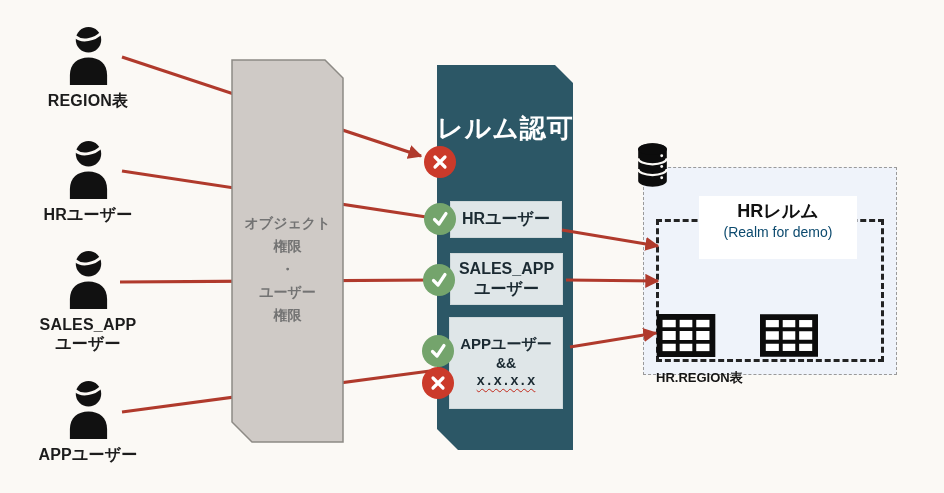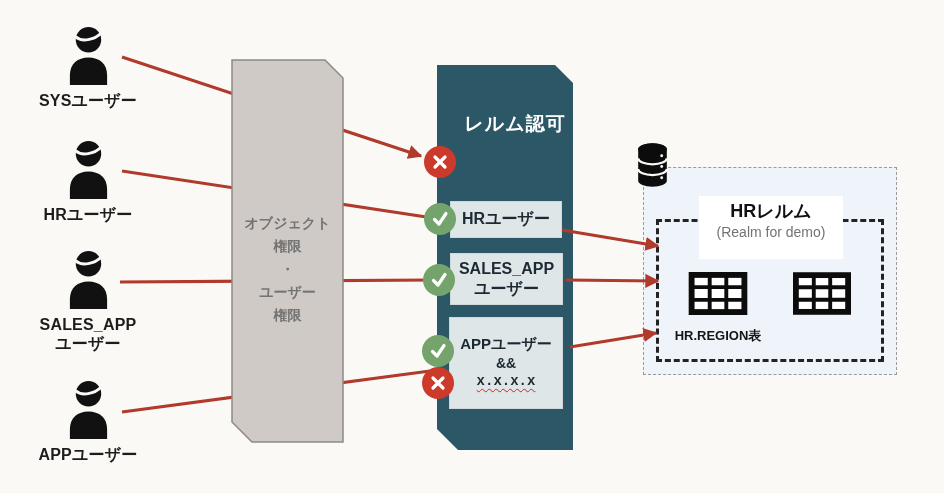--- a/index.html
+++ b/index.html
@@ -18,22 +18,22 @@
   .user .ulabel{margin-top:6px;font-weight:bold;font-size:16px;line-height:19px;color:#1c1c1c;letter-spacing:.2px;}
 
   
   .priv-text{
     left:232px;top:212px;width:111px;z-index:2;text-align:center;
     font-weight:bold;font-size:14px;line-height:23px;color:#737373;
   }
 
   
   .panel-title{
-    left:437px;top:111px;width:156px;z-index:2;text-align:center;
-    color:#ffffff;font-weight:bold;font-size:19px;letter-spacing:1px;
+    left:437px;top:111px;width:156px;z-index:2;
+    color:#ffffff;font-weight:bold;font-size:26px;letter-spacing:1px;
   }
 
   
   .rule{
     position:absolute;z-index:3;background:#dfe6e8;border:1px solid #cfd8da;
     box-sizing:border-box;display:flex;flex-direction:column;justify-content:center;
     text-align:center;color:#1b2a32;font-weight:bold;
   }
   .rule .l{width:100%;}
   .wavy{text-decoration:underline wavy #c22a1c;text-decoration-thickness:1px;text-underline-offset:3px;}
@@ -49,26 +49,26 @@
   
   .realm-outer{
     left:643px;top:167px;width:254px;height:208px;z-index:2;
     background:#eff3fa;border:1px dashed #9a9a9a;box-sizing:border-box;
   }
   .realm-inner{
     left:656px;top:219px;width:228px;height:143px;z-index:3;
     border:3px dashed #232323;box-sizing:border-box;
   }
   .realm-label{
-    left:699px;top:196px;width:144px;z-index:4;background:#ffffff;
+    left:699px;top:196px;width:158px;z-index:4;background:#ffffff;
     text-align:center;padding:3px 0 19px 0;
   }
   .realm-label .t1{font-weight:bold;font-size:18px;color:#111;}
-  .realm-label .t2{font-size:14px;color:#737373;margin-top:1px;}
-  .tbl{position:absolute;z-index:4;width:124px;text-align:center;}
+  .realm-label .t2{font-size:14px;color:#0c4a6e;margin-top:1px;}
+  .tbl{position:absolute;z-index:4;width:124px;margin-top:42px;}
   .tbl .tlabel{margin-top:8px;font-weight:bold;font-size:13px;color:#151515;}
   .db-icon{left:636px;top:142px;z-index:4;}
 </style>
 </head>
 <body>
 
 <div class="canvas">
 
   <svg id="base-layer" class="layer" width="944" height="493" viewBox="0 0 944 493">
     <defs>
@@ -86,21 +86,21 @@
     <polygon points="437,65 555,65 573,83 573,450 458,450 437,429" fill="#2c5766"></polygon>
   </svg>
 
   <div class="user" style="left:13px;top:26px;">
     <svg class="glyph" width="47" height="59" viewBox="0 0 48 60">
       <circle cx="24" cy="14" r="13" fill="#111"></circle>
       <path d="M11,11 C17,16.5 30,14.5 37.5,6.5" stroke="#fbf9f5" stroke-width="3" fill="none" stroke-linecap="round"></path>
       <path d="M5,60 V50 C5,38.5 13,32 24,32 C35,32 43,38.5 43,50 V60 Z" fill="#111"></path>
     </svg>
     <div class="ulabel">
-      <div>SYSユーザー</div>
+      <div>REGION表</div>
         <div></div>
     </div>
   </div>
 
   <div class="user" style="left:13px;top:140px;">
     <svg class="glyph" width="47" height="59" viewBox="0 0 48 60">
       <circle cx="24" cy="14" r="13" fill="#111"></circle>
       <path d="M11,11 C17,16.5 30,14.5 37.5,6.5" stroke="#fbf9f5" stroke-width="3" fill="none" stroke-linecap="round"></path>
       <path d="M5,60 V50 C5,38.5 13,32 24,32 C35,32 43,38.5 43,50 V60 Z" fill="#111"></path>
     </svg>

